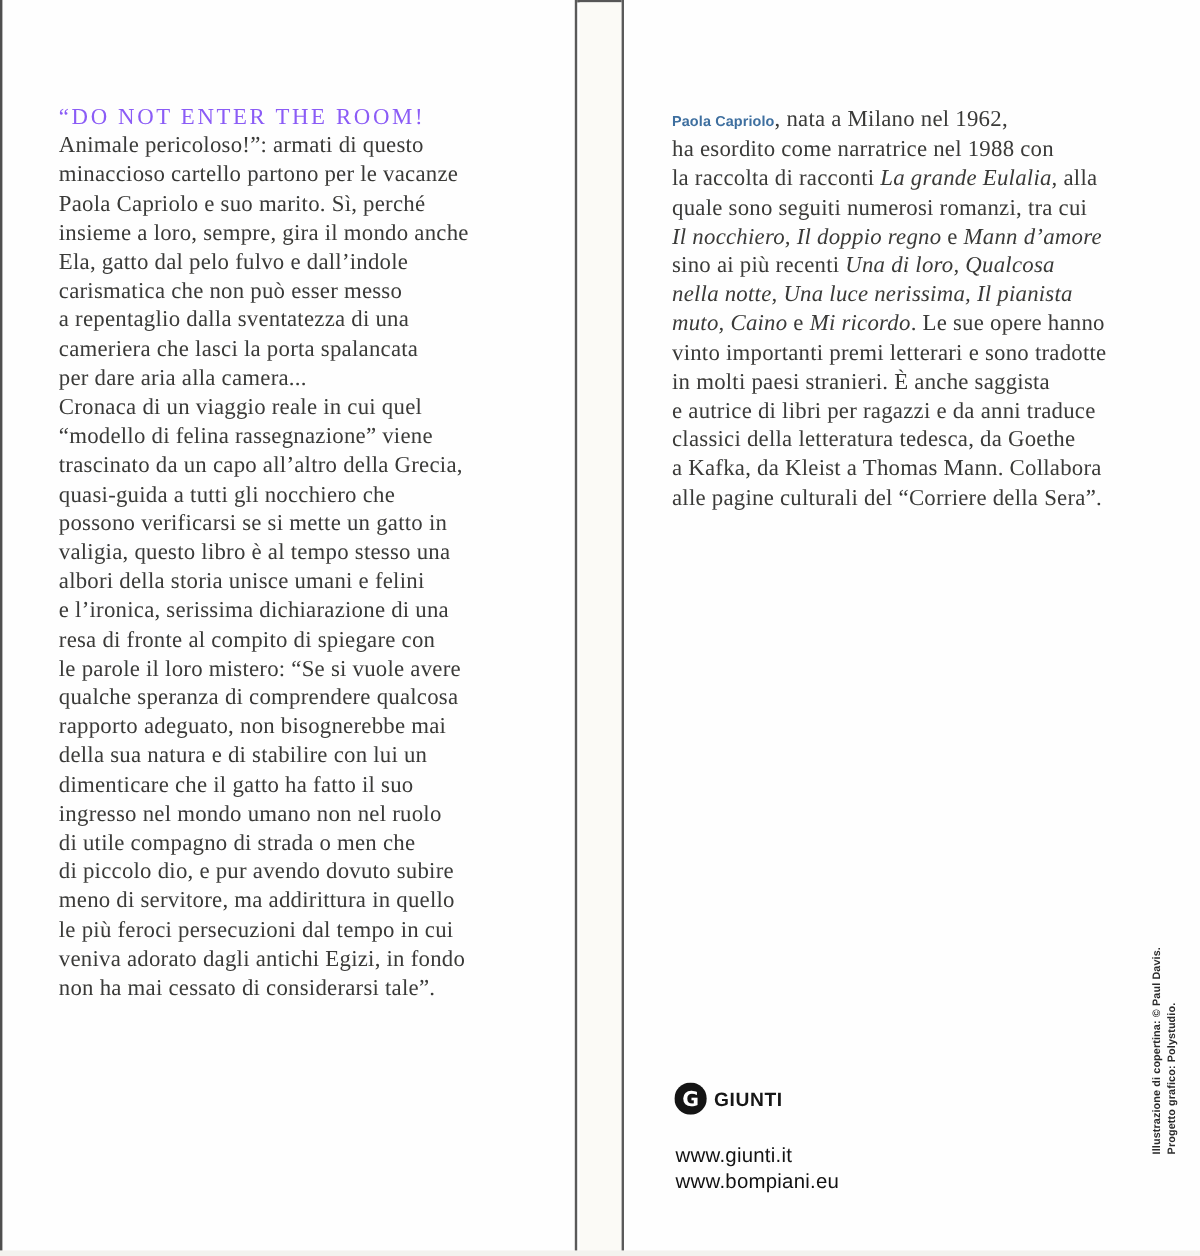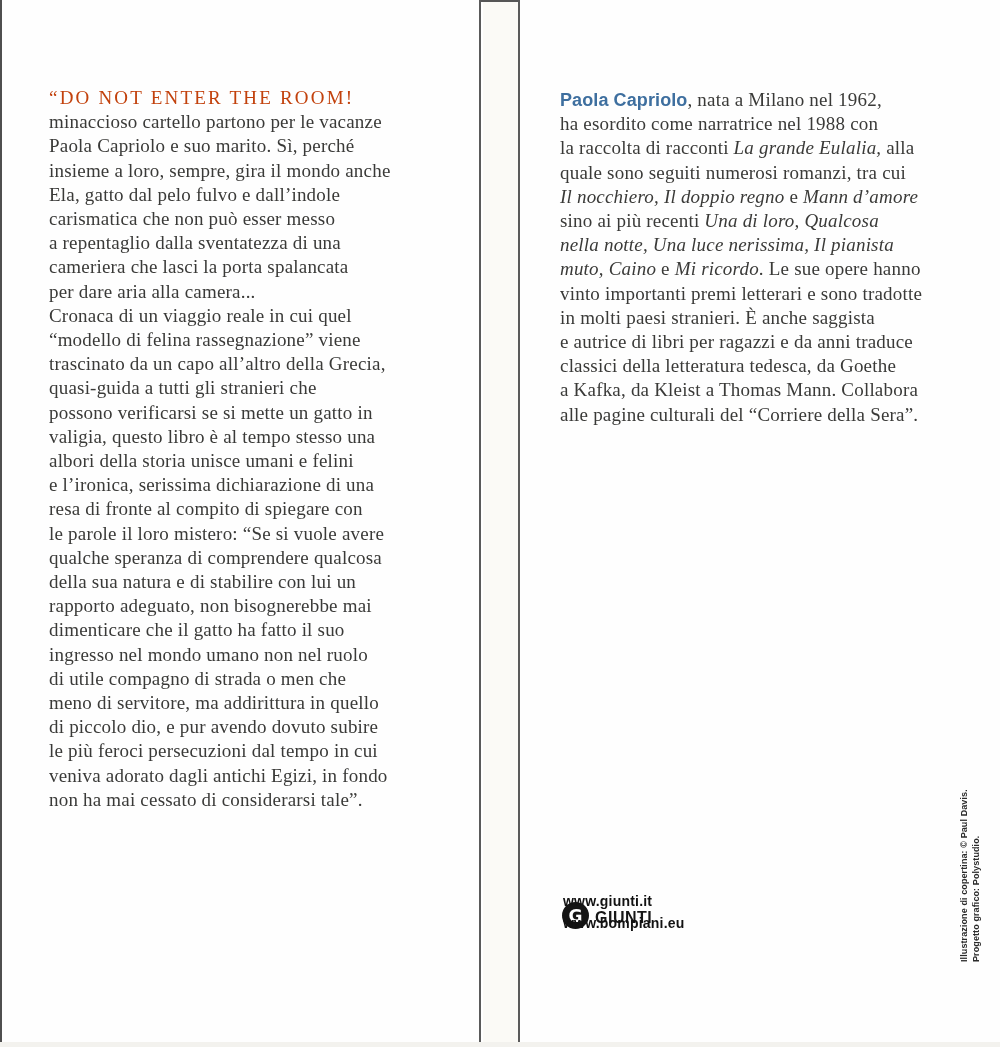--- a/index.html
+++ b/index.html
@@ -34,41 +34,41 @@
     background:#f3f2ee;
   }
   .textblock{
     position:absolute;color:#3a3a38;
     font-size:19px;line-height:24.2px;
     letter-spacing:0.2px;
   }
   .line{white-space:pre;}
   .it{font-style:italic;}
   .bd{font-weight:bold;}
-  .caps{letter-spacing:2.2px;color:#c2410c;}
+  .caps{letter-spacing:2.2px;color:#8b5cf6;}
   .author-name{
     font-family:"Liberation Sans",sans-serif;
-    font-weight:bold;font-size:18px;
+    font-weight:bold;font-size:12px;
     color:#3e6f9f;letter-spacing:0.1px;
   }
   .desc-block{left:49px;top:86px;width:428px;}
   .bio-block{left:560px;top:88px;width:430px;}
   .publisher{
     position:absolute;left:562px;top:902px;
     display:flex;align-items:center;gap:6px;
   }
   .publisher-name{
     font-family:"Liberation Sans",sans-serif;
     font-weight:bold;font-size:16px;letter-spacing:0.5px;
     color:#161616;
   }
   .links{
-    position:absolute;left:563px;top:890px;
+    position:absolute;left:563px;top:952px;
     font-family:"Liberation Sans",sans-serif;
-    font-weight:bold;font-size:14px;line-height:22px;
+    font-weight:normal;font-size:17px;line-height:22px;
     color:#121212;letter-spacing:0.2px;
   }
   .credits{
     position:absolute;left:958px;top:962px;
     width:172px;height:26px;
     transform:rotate(-90deg);transform-origin:0 0;
     font-family:"Liberation Sans",sans-serif;
     font-weight:bold;font-size:9px;line-height:12px;
     color:#2a2a2a;letter-spacing:0.1px;
   }
@@ -82,46 +82,47 @@
 <div class="flap flap-left">
 </div>
 
 <div class="flap-gap"></div>
 
 <div class="flap flap-right">
 </div>
 
 <div class="textblock desc-block">
     <div class="line"><span class="caps">“DO NOT ENTER THE ROOM!</span></div>
+    <div class="line"><span>Animale pericoloso!”: armati di questo</span></div>
     <div class="line"><span>minaccioso cartello partono per le vacanze</span></div>
     <div class="line"><span>Paola Capriolo e suo marito. Sì, perché</span></div>
     <div class="line"><span>insieme a loro, sempre, gira il mondo anche</span></div>
     <div class="line"><span>Ela, gatto dal pelo fulvo e dall’indole</span></div>
     <div class="line"><span>carismatica che non può esser messo</span></div>
     <div class="line"><span>a repentaglio dalla sventatezza di una</span></div>
     <div class="line"><span>cameriera che lasci la porta spalancata</span></div>
     <div class="line"><span>per dare aria alla camera...</span></div>
     <div class="line"><span>Cronaca di un viaggio reale in cui quel</span></div>
     <div class="line"><span>“modello di felina rassegnazione” viene</span></div>
     <div class="line"><span>trascinato da un capo all’altro della Grecia,</span></div>
-    <div class="line"><span>quasi-guida a tutti gli stranieri che</span></div>
+    <div class="line"><span>quasi-guida a tutti gli nocchiero che</span></div>
     <div class="line"><span>possono verificarsi se si mette un gatto in</span></div>
     <div class="line"><span>valigia, questo libro è al tempo stesso una</span></div>
     <div class="line"><span>albori della storia unisce umani e felini</span></div>
     <div class="line"><span>e l’ironica, serissima dichiarazione di una</span></div>
     <div class="line"><span>resa di fronte al compito di spiegare con</span></div>
     <div class="line"><span>le parole il loro mistero: “Se si vuole avere</span></div>
     <div class="line"><span>qualche speranza di comprendere qualcosa</span></div>
+    <div class="line"><span>rapporto adeguato, non bisognerebbe mai</span></div>
     <div class="line"><span>della sua natura e di stabilire con lui un</span></div>
-    <div class="line"><span>rapporto adeguato, non bisognerebbe mai</span></div>
     <div class="line"><span>dimenticare che il gatto ha fatto il suo</span></div>
     <div class="line"><span>ingresso nel mondo umano non nel ruolo</span></div>
     <div class="line"><span>di utile compagno di strada o men che</span></div>
+    <div class="line"><span>di piccolo dio, e pur avendo dovuto subire</span></div>
     <div class="line"><span>meno di servitore, ma addirittura in quello</span></div>
-    <div class="line"><span>di piccolo dio, e pur avendo dovuto subire</span></div>
     <div class="line"><span>le più feroci persecuzioni dal tempo in cui</span></div>
     <div class="line"><span>veniva adorato dagli antichi Egizi, in fondo</span></div>
     <div class="line"><span>non ha mai cessato di considerarsi tale”.</span></div>
   </div>
 
 <div class="textblock bio-block">
     <div class="line"><span class="bd author-name">Paola Capriolo</span><span>, nata a Milano nel 1962,</span></div>
     <div class="line"><span>ha esordito come narratrice nel 1988 con</span></div>
     <div class="line"><span>la raccolta di racconti </span><span class="it">La grande Eulalia,</span><span> alla</span></div>
     <div class="line"><span>quale sono seguiti numerosi romanzi, tra cui</span></div>

